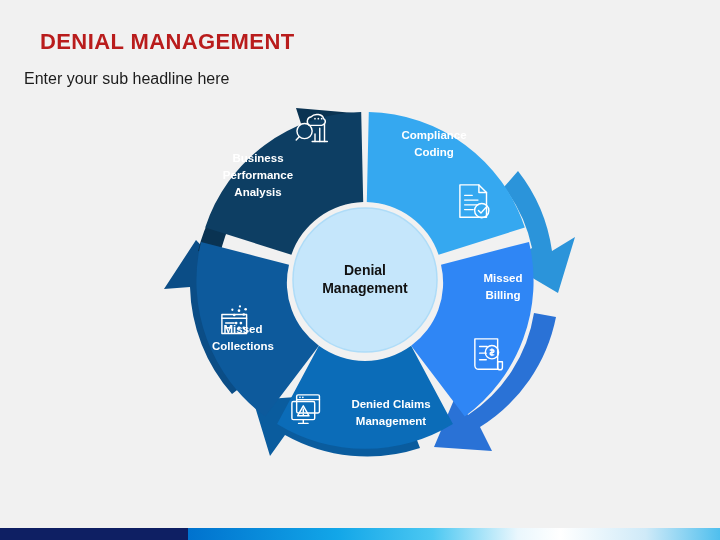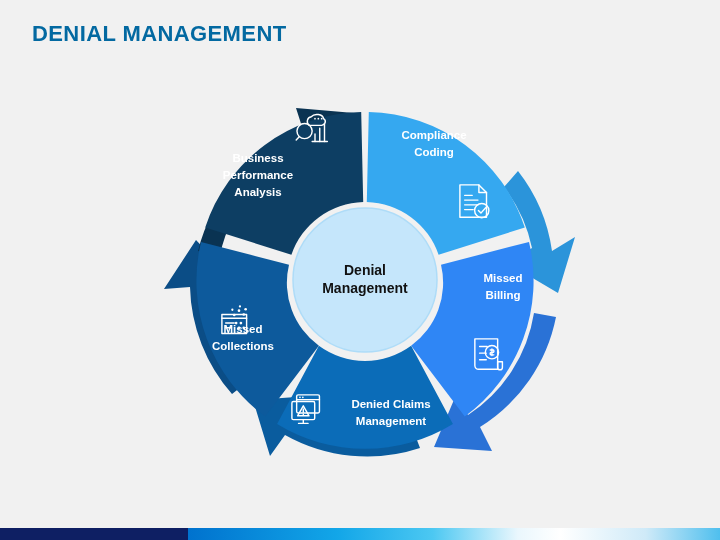--- a/index.html
+++ b/index.html
@@ -8,22 +8,22 @@
     background:#f0f0f0;
     font-family:"Liberation Sans", sans-serif;
     overflow:hidden;
     position:relative;
   }
   #slide{position:absolute;inset:0;background:#f1f1f1;}
 
   
   #header{position:absolute;left:24px;top:14px;}
   #title{
-    font-size:22px;font-weight:bold;color:#0369a1;
-    letter-spacing:.4px;line-height:1.1;margin:8px;
+    font-size:22px;font-weight:bold;color:#b91c1c;
+    letter-spacing:.4px;line-height:1.1;margin:16px;
     font-family:"Liberation Sans", sans-serif;
   }
   #subtitle{
     font-size:16px;color:#1c1c1c;margin:8px 0 0 0;font-weight:400;
     font-family:"Liberation Sans", sans-serif;
   }
 
   
   #diagram{position:absolute;left:120px;top:55px;width:490px;height:440px;}
   #wheel{display:block;width:490px;height:440px;}
@@ -49,20 +49,21 @@
     background:linear-gradient(90deg,#0072ce 0%,#12a6e8 28%,#4cc8f2 46%,#eaf7fd 62%,#ffffff 70%,#cfeaf8 86%,#4fbfee 100%);
   }
 </style>
 </head>
 <body>
 
 <div id="slide">
 
   <div id="header">
     <h1 id="title">DENIAL MANAGEMENT</h1>
+    <p id="subtitle">Enter your sub headline here</p>
   </div>
 
   <div id="diagram">
     <svg id="wheel" viewBox="0 0 490 440" xmlns="http://www.w3.org/2000/svg">
 
       <g>
         <path d="M 398 116 A 168 168 0 0 1 432 196 L 455 182 L 438 238 L 387 208 L 412 193 A 150 150 0 0 0 384 132 Z" fill="#2b94da"></path>
       </g>
 
       <g>

